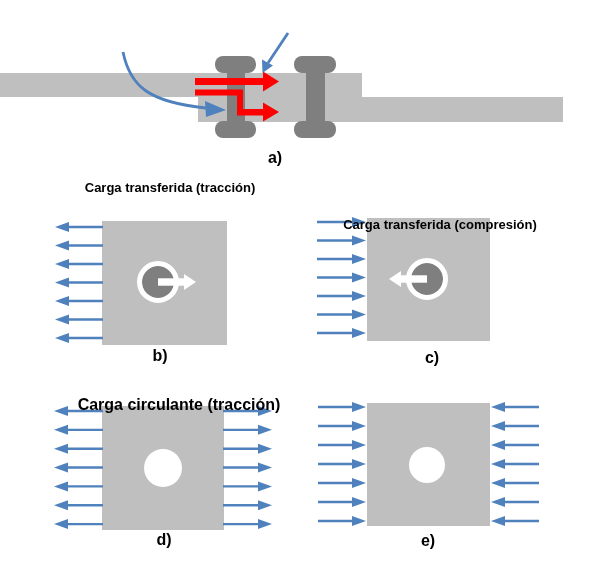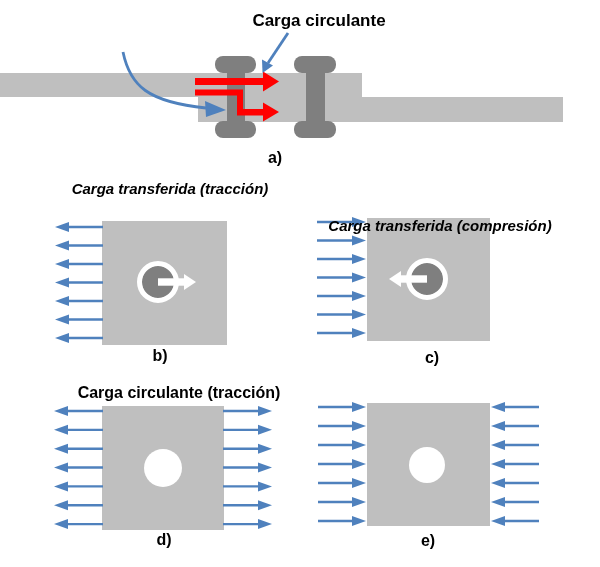--- a/index.html
+++ b/index.html
@@ -2,21 +2,21 @@
 <html><head>
 <meta charset="utf-8">
 <style>
   html,body{margin:0;padding:0;background:#fff;}
   .fig{position:relative;width:600px;height:567px;background:#fff;overflow:hidden;
        font-family:"Liberation Sans",sans-serif;}
   .fig svg{position:absolute;left:0;top:0;}
   .txt{position:absolute;color:#000;font-weight:700;text-align:center;line-height:1.1;
        white-space:nowrap;}
   .t17{font-size:17px;}
-  .t15{font-size:15px;font-style:italic;}
+  .t15{font-size:13px;}
   .t16{font-size:16px;}
 </style>
 </head>
 <body>
 
 <div class="fig">
 
   <svg width="600" height="567" viewBox="0 0 600 567">
 
     <g>
@@ -166,24 +166,23 @@
             <line x1="539" y1="502" x2="503" y2="502" stroke="#4F81BD" stroke-width="2.4"></line>
             <polygon points="491,502 505,497 505,507" fill="#4F81BD"></polygon>
             <line x1="539" y1="521" x2="503" y2="521" stroke="#4F81BD" stroke-width="2.4"></line>
             <polygon points="491,521 505,516 505,526" fill="#4F81BD"></polygon>
           </g>
           <circle cx="427" cy="465" r="18" fill="#FFFFFF"></circle>
         </g>
       </g>
   </svg>
 
-  <div class="txt t17" style="left:235px;top:12px;width:168px;">Carga circulante</div>
   <div class="txt t16" style="left:245px;top:149px;width:60px;">a)</div>
 
   <div class="txt t15" style="left:45px;top:181px;width:250px;">Carga transferida (tracción)</div>
   <div class="txt t15" style="left:310px;top:181px;width:260px;margin-top:37px;">Carga transferida (compresión)</div>
-  <div class="txt t16" style="left:50px;top:384px;width:258px;">Carga circulante (tracción)</div>
+  <div class="txt t16" style="left:50px;top:396px;width:258px;">Carga circulante (tracción)</div>
 
   <div class="txt t16" style="left:130px;top:347px;width:60px;">b)</div>
   <div class="txt t16" style="left:402px;top:349px;width:60px;">c)</div>
   <div class="txt t16" style="left:134px;top:531px;width:60px;">d)</div>
   <div class="txt t16" style="left:398px;top:532px;width:60px;">e)</div>
 </div>
 
 </body></html>

